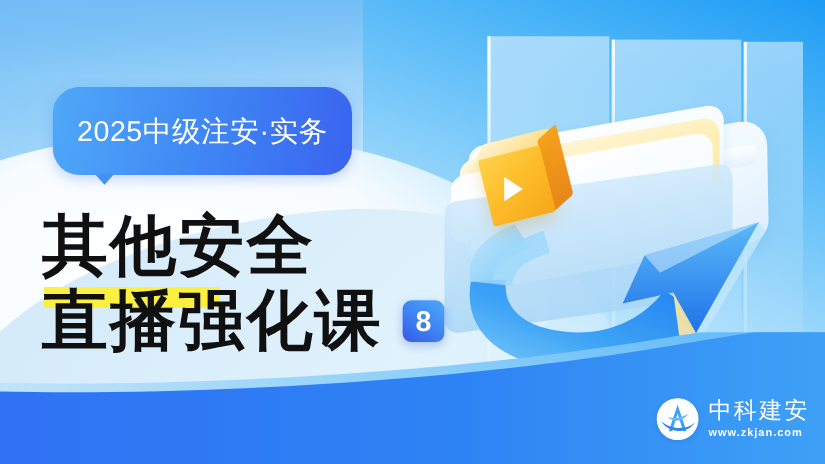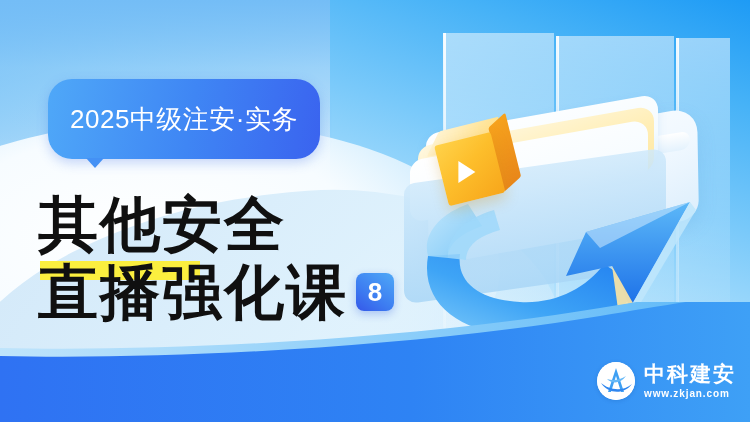--- a/index.html
+++ b/index.html
@@ -102,35 +102,35 @@
     position:absolute;left:2px;top:71px;width:160px;height:19px;
     background:#fbef3f;z-index:0;
   }
   .line{
     position:relative;z-index:1;
     font-family:"DejaVu Serif","Liberation Serif",serif;
     font-weight:700;color:#101010;
     font-size:60px;line-height:68px;letter-spacing:2px;
     white-space:nowrap;
   }
-  .line2{display:flex;align-items:center;gap:8px;}
+  .line2{display:flex;align-items:center;gap:18px;}
   .num-badge{
     width:38px;height:38px;border-radius:8px;
     background:linear-gradient(215deg,#4fa9f7 0%,#3d7cf1 60%,#3558e8 100%);
     color:#fff;font-family:"Liberation Sans",sans-serif;font-weight:700;font-size:26px;
     display:flex;align-items:center;justify-content:center;
     box-shadow:0 3px 9px rgba(50,95,225,.32);
     letter-spacing:0;
   }
   
   .brand{position:absolute;right:14px;bottom:22px;display:flex;align-items:center;gap:9px;}
   .brand-mark{width:38px;height:38px;border-radius:50%;background:#fff;position:relative;overflow:hidden;
     box-shadow:0 1px 4px rgba(0,60,140,.18);}
   .brand-text{display:flex;flex-direction:column;line-height:1;}
-  .brand-name{color:#fff;font-weight:700;font-size:21px;letter-spacing:2px;}
+  .brand-name{color:#fff;font-weight:400;font-size:21px;letter-spacing:2px;}
   .brand-url{color:#fff;font-size:10px;letter-spacing:.9px;margin-top:5px;font-weight:700;}
 </style>
 </head>
 <body>
 
 <div id="banner">
 
   <div class="bg-top-fade"></div>
   <div class="bg-right-glow"></div>
   <div class="bg-soft-ellipse"></div>

